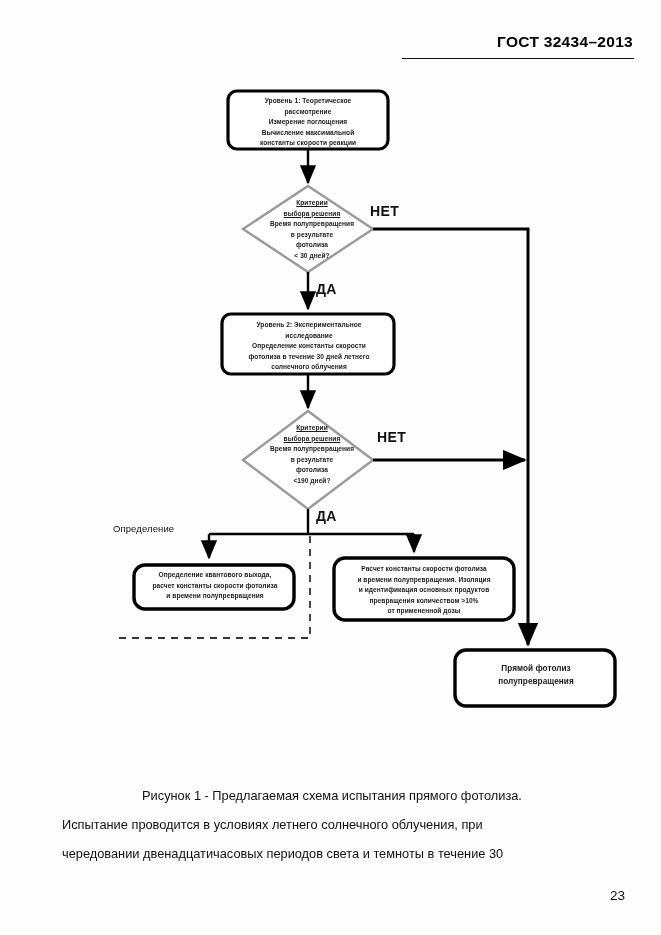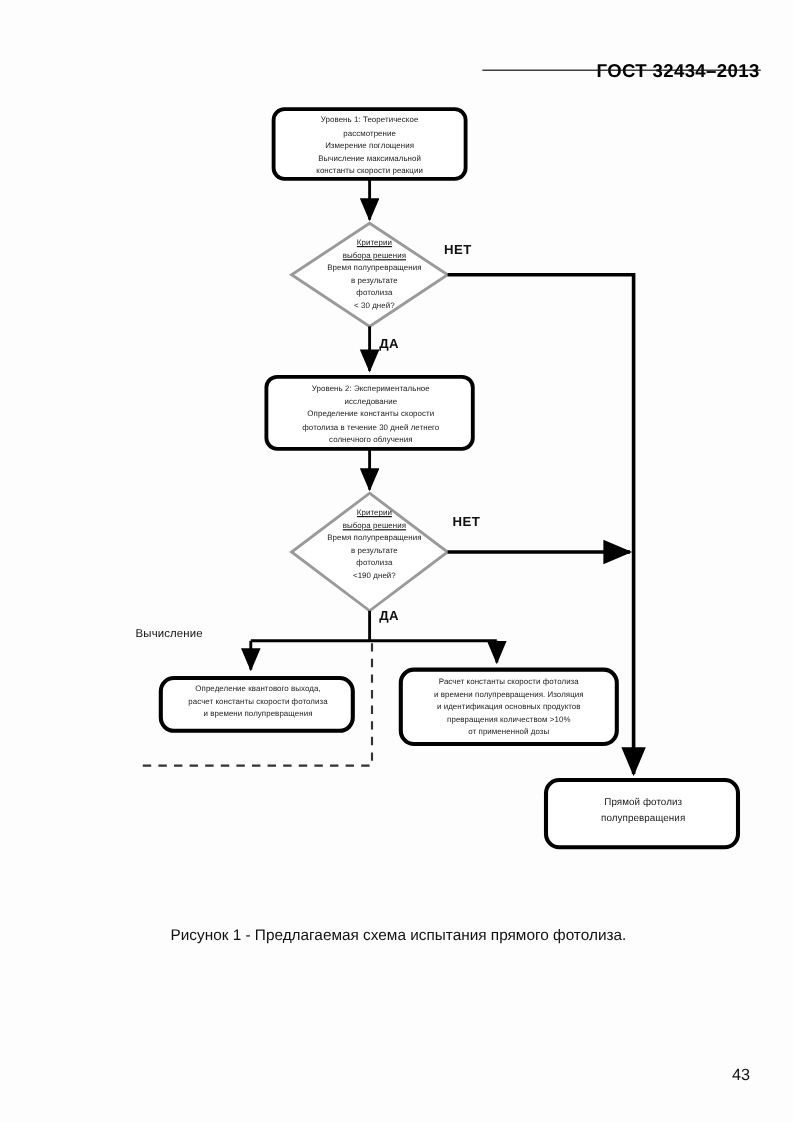--- a/index.html
+++ b/index.html
@@ -26,21 +26,20 @@
 
   
   .doc-header {
     position: absolute;
     right: 28px;
     top: 33px;
     font-size: 15.5px;
     font-weight: bold;
     letter-spacing: 0.3px;
     white-space: nowrap;
-    margin-top: 18px;
   }
   .header-rule {
     position: absolute;
     left: 402px;
     top: 58px;
     width: 232px;
     height: 1px;
     background: #111;
   }
 
@@ -57,42 +56,42 @@
     left: 0;
     top: 0;
   }
 
   
   .node-text {
     position: absolute;
     text-align: center;
     font-size: 6.6px;
     line-height: 10.5px;
-    font-weight: normal;
+    font-weight: bold;
     color: #1a1a1a;
     letter-spacing: 0.05px;
   }
   .node-text .ln { display: block; white-space: nowrap; }
   .node-text .ul { text-decoration: underline; }
 
   .box1-text { left: 232px; top: 96px; width: 152px; }
   .box2-text { left: 225px; top: 320px; width: 168px; }
   .dia1-text { left: 233px; top: 198px; width: 158px; }
   .dia2-text { left: 233px; top: 423px; width: 158px; }
   .opt-box-text { left: 136px; top: 570px; width: 158px; }
   .res-box-text { left: 338px; top: 564px; width: 172px; }
   .final-box-text {
     left: 462px; top: 662px; width: 148px;
     font-size: 8.2px; line-height: 13px;
   }
 
   
   .branch-label {
     position: absolute;
-    font-size: 11px;
+    font-size: 14px;
     font-weight: bold;
     color: #111;
     letter-spacing: 0.4px;
     text-align: right;
   }
   .lbl-net1 { left: 370px; top: 203px; }
   .lbl-da1  { left: 316px; top: 281px; }
   .lbl-net2 { left: 377px; top: 429px; }
   .lbl-da2  { left: 316px; top: 508px; }
 
@@ -108,21 +107,21 @@
   
   .caption {
     position: absolute;
     left: 62px;
     top: 764px;
     width: 540px;
     font-size: 12.8px;
     line-height: 29px;
     color: #111;
   }
-  .caption .first-line { text-align: center; }
+  .caption .first-line { text-align: center; margin-top: 17px; }
   .caption p { margin: 0; }
 
   .page-number {
     position: absolute;
     right: 36px;
     top: 888px;
     font-size: 13.5px;
     color: #111;
   }
 </style>
@@ -225,21 +224,23 @@
 
     <div class="node-text final-box-text">
       <span class="ln">Прямой фотолиз</span>
       <span class="ln">полупревращения</span>
     </div>
 
     <div class="branch-label lbl-net1">НЕТ</div>
     <div class="branch-label lbl-da1">ДА</div>
     <div class="branch-label lbl-net2">НЕТ</div>
     <div class="branch-label lbl-da2">ДА</div>
-    <div class="optional-label">Вычисление</div>
+    <div class="optional-label">Определение</div>
   </div>
 
   <div class="caption">
     <p class="first-line">Рисунок  1 - Предлагаемая схема испытания прямого фотолиза.</p>
+    <p>Испытание проводится в условиях летнего солнечного облучения, при</p>
+    <p>чередовании двенадцатичасовых периодов света и темноты в течение 30</p>
   </div>
 
-  <div class="page-number">43</div>
+  <div class="page-number">23</div>
 </div>
 
 </body></html>

